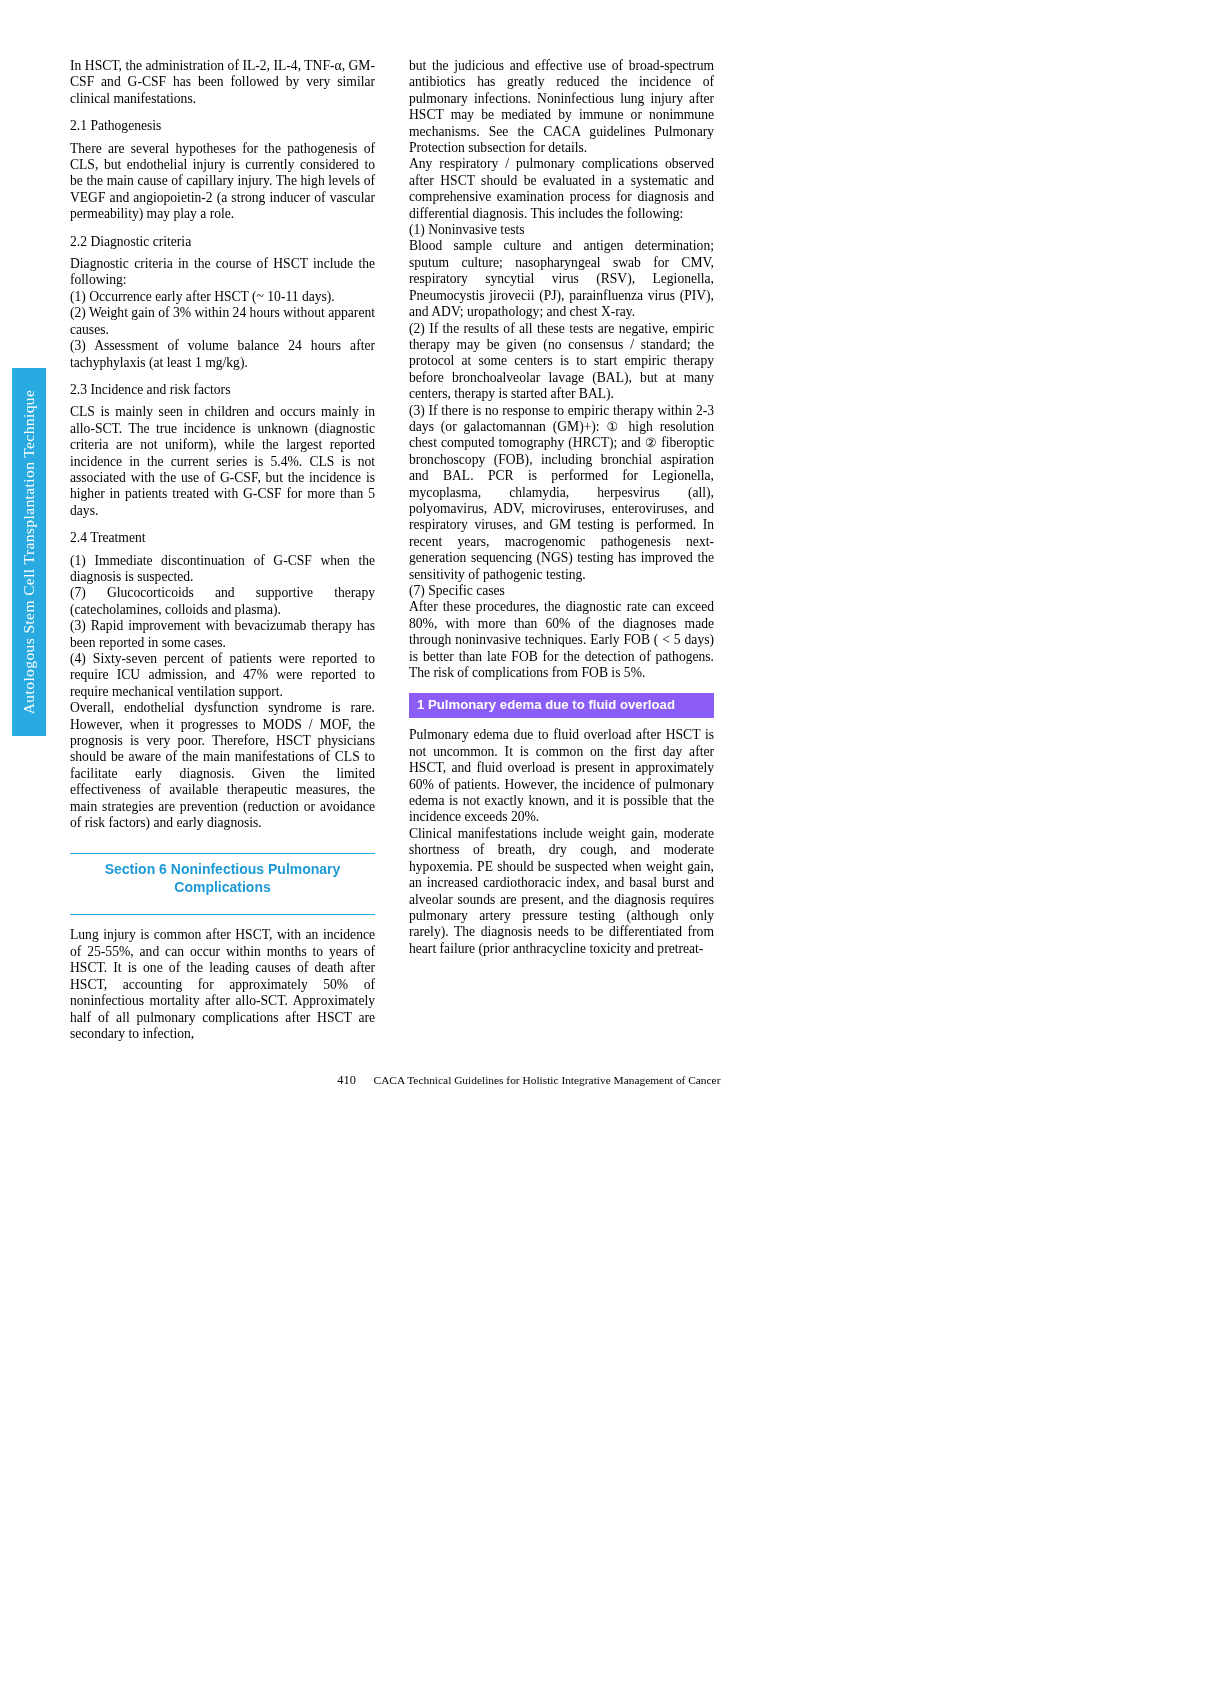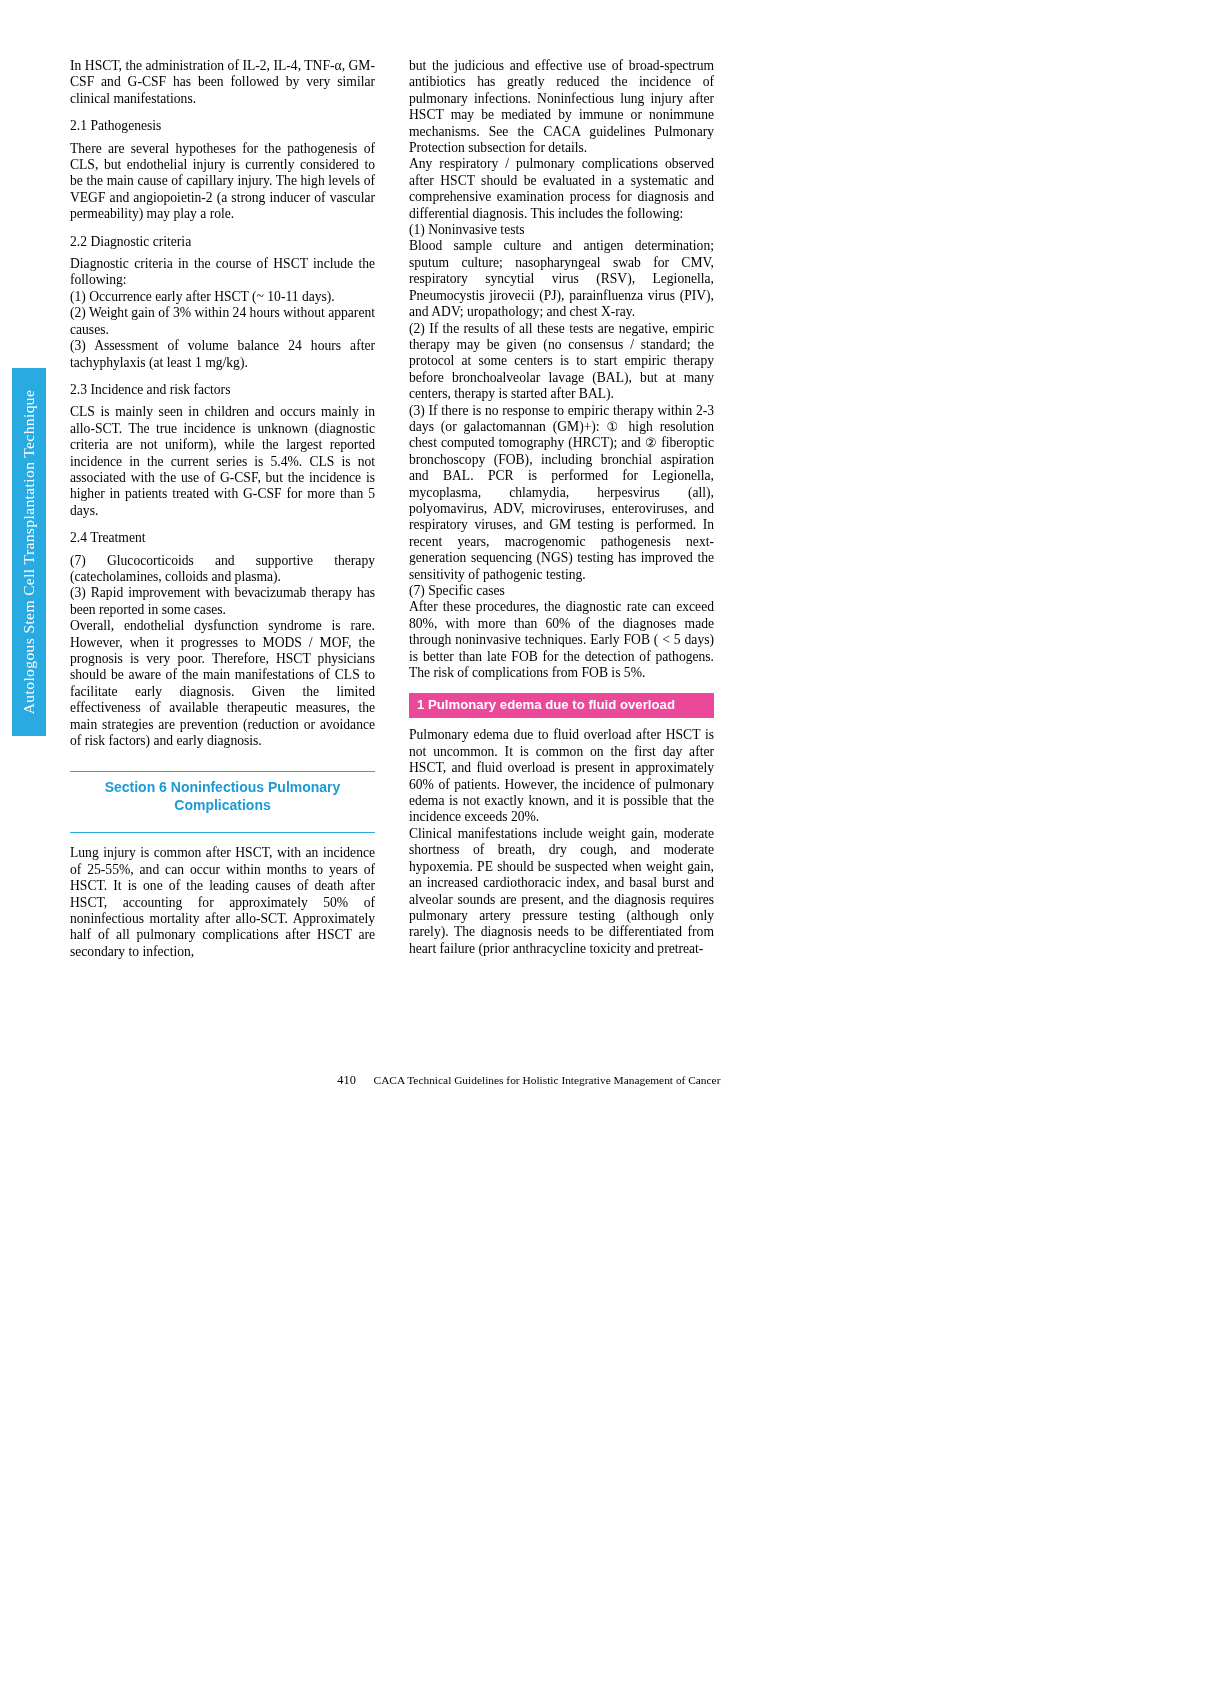--- a/index.html
+++ b/index.html
@@ -83,21 +83,21 @@
     font-family: "Liberation Sans", sans-serif;
     font-weight: bold;
     font-size: 14px;
     line-height: 18px;
   }
 
   
   .blue-bar {
     margin-top: 12px;
     margin-bottom: 9px;
-    background: #ec4899;
+    background: #8b5cf6;
     color: #ffffff;
     font-family: "Liberation Sans", sans-serif;
     font-weight: bold;
     font-size: 13.2px;
     padding: 4px 8px 5px 8px;
     line-height: 16px;
   }
 
   .footer {
     position: absolute;
@@ -140,22 +140,24 @@
       <p class="subhead">2.2 Diagnostic criteria</p>
       <p>Diagnostic criteria in the course of HSCT include the following:</p>
       <p>(1) Occurrence early after HSCT (~ 10-11 days).</p>
       <p>(2) Weight gain of 3% within 24 hours without apparent causes.</p>
       <p>(3) Assessment of volume balance 24 hours after tachyphylaxis (at least 1 mg/kg).</p>
 
       <p class="subhead">2.3 Incidence and risk factors</p>
       <p>CLS is mainly seen in children and occurs mainly in allo-SCT. The true incidence is unknown (diagnostic criteria are not uniform), while the largest reported incidence in the current series is 5.4%. CLS is not associated with the use of G-CSF, but the incidence is higher in patients treated with G-CSF for more than 5 days.</p>
 
       <p class="subhead">2.4 Treatment</p>
+      <p>(1) Immediate discontinuation of G-CSF when the diagnosis is suspected.</p>
       <p>(7) Glucocorticoids and supportive therapy (catecholamines, colloids and plasma).</p>
       <p>(3) Rapid improvement with bevacizumab therapy has been reported in some cases.</p>
+      <p>(4) Sixty-seven percent of patients were reported to require ICU admission, and 47% were reported to require mechanical ventilation support.</p>
       <p>Overall, endothelial dysfunction syndrome is rare. However, when it progresses to MODS / MOF, the prognosis is very poor. Therefore, HSCT physicians should be aware of the main manifestations of CLS to facilitate early diagnosis. Given the limited effectiveness of available therapeutic measures, the main strategies are prevention (reduction or avoidance of risk factors) and early diagnosis.</p>
 
       <div class="section-head">Section 6 Noninfectious Pulmonary Complications</div>
 
       <p>Lung injury is common after HSCT, with an incidence of 25-55%, and can occur within months to years of HSCT. It is one of the leading causes of death after HSCT, accounting for approximately 50% of noninfectious mortality after allo-SCT. Approximately half of all pulmonary complications after HSCT are secondary to infection,</p>
     </div>
 
     <div class="col col-right">
       <p>but the judicious and effective use of broad-spectrum antibiotics has greatly reduced the incidence of pulmonary infections. Noninfectious lung injury after HSCT may be mediated by immune or nonimmune mechanisms. See the CACA guidelines Pulmonary Protection subsection for details.</p>
       <p>Any respiratory / pulmonary complications observed after HSCT should be evaluated in a systematic and comprehensive examination process for diagnosis and differential diagnosis. This includes the following:</p>

